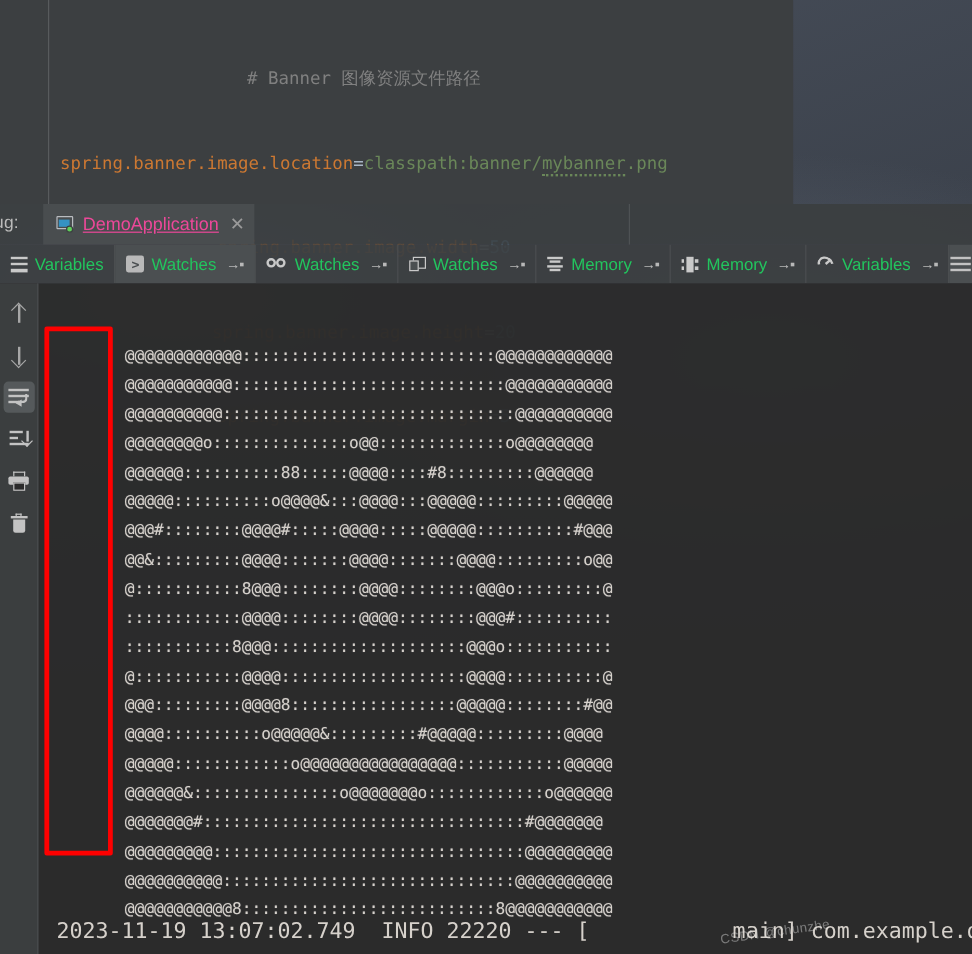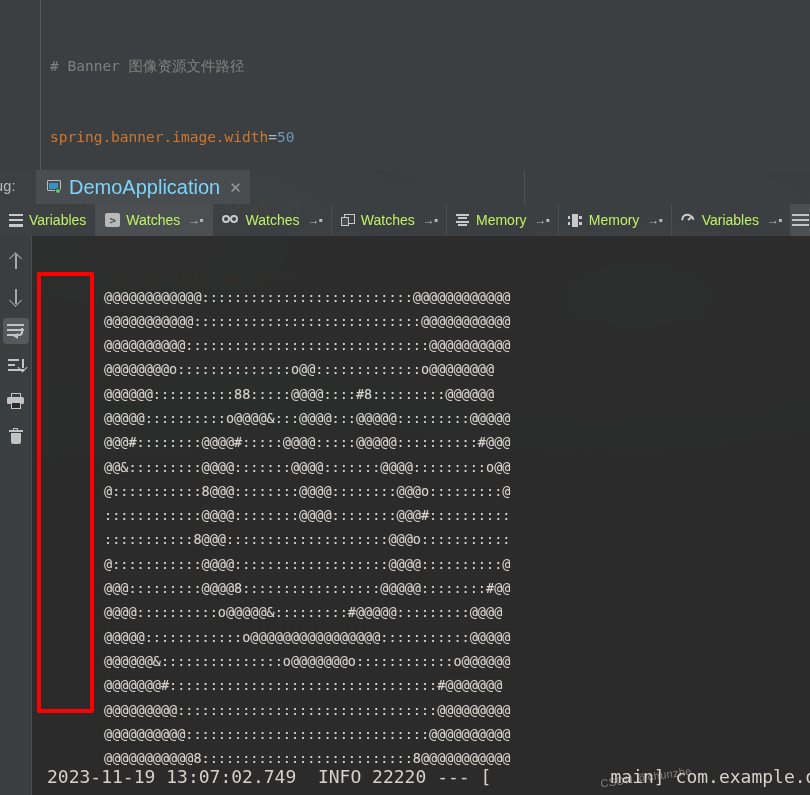--- a/index.html
+++ b/index.html
@@ -31,23 +31,24 @@
     position: absolute;
     left: 0; bottom: 0;
     width: 100%; height: 60%;
     background: linear-gradient(to bottom, rgba(30,33,38,0) 0%, rgba(26,29,34,0.85) 100%);
   }
 
   
   .editor-pane {
     position: absolute;
     left: 0; top: 0;
-    width: 810px; height: 170px;
+    width: 661px; height: 170px;
     background: #3c3f41;
     z-index: 2;
+    text-align: center;
   }
   .editor-gutter {
     position: absolute;
     left: 0; top: 0;
     width: 41px; height: 170px;
     background: #3c3f41;
     border-right: 1px solid #585b5d;
     box-sizing: border-box;
   }
   .editor-code {
@@ -89,22 +90,23 @@
     left: 36px; top: 0;
     height: 34px;
     display: flex;
     align-items: center;
     gap: 7px;
     padding: 0 8px 0 10px;
     background: rgba(76,80,82,0.80);
     box-sizing: border-box;
   }
   .run-tab-title {
-    font-size: 20px;
-    color: #7dd3fc;
+    font-size: 15px;
+    color: #ec4899;
+    text-decoration: underline;
   }
   .tab-close {
     font-size: 15px;
     color: #9a9a9a;
     margin-left: 2px;
     line-height: 1;
   }
   .app-icon {
     position: relative;
     width: 16px; height: 14px;
@@ -153,21 +155,21 @@
     align-items: center;
     gap: 6px;
     padding: 0 9px;
     border-right: 1px solid #4b4e50;
     box-sizing: border-box;
     position: relative;
   }
   .dtab.active { background: #4b4f51; }
   .dtab-label {
     font-size: 14px;
-    color: #bef264;
+    color: #22c55e;
     white-space: nowrap;
   }
   .pin {
     font-size: 12px;
     color: #b8b8b8;
     margin-left: 2px;
     letter-spacing: -1px;
   }
   .burger {
     margin-left: auto;
@@ -364,20 +366,21 @@
 </style>
 </head>
 <body>
 
 <div class="wallpaper"></div>
 
 <div class="editor-pane">
   <div class="editor-gutter"></div>
   <div class="editor-code">
     <span class="ln"><span class="tok-comment"># Banner 图像资源文件路径</span></span>
+    <span class="ln"><span class="tok-key">spring.banner.image.location</span><span class="tok-eq">=</span><span class="tok-str">classpath:banner/</span><span class="tok-str tok-typo">mybanner</span><span class="tok-str">.png</span></span>
     <span class="ln"><span class="tok-key">spring.banner.image.width</span><span class="tok-eq">=</span><span class="tok-num">50</span></span>
     <span class="ln"><span class="tok-key">spring.banner.image.height</span><span class="tok-eq">=</span><span class="tok-num">20</span></span>
     <span class="ln"><span class="tok-key">spring.banner.image.margin</span><span class="tok-eq">=</span><span class="tok-num">5</span></span>
   </div>
 </div>
 
 <div class="debug-header">
   <span class="debug-label">ug:</span>
   <div class="run-tab">
     <span class="app-icon">

